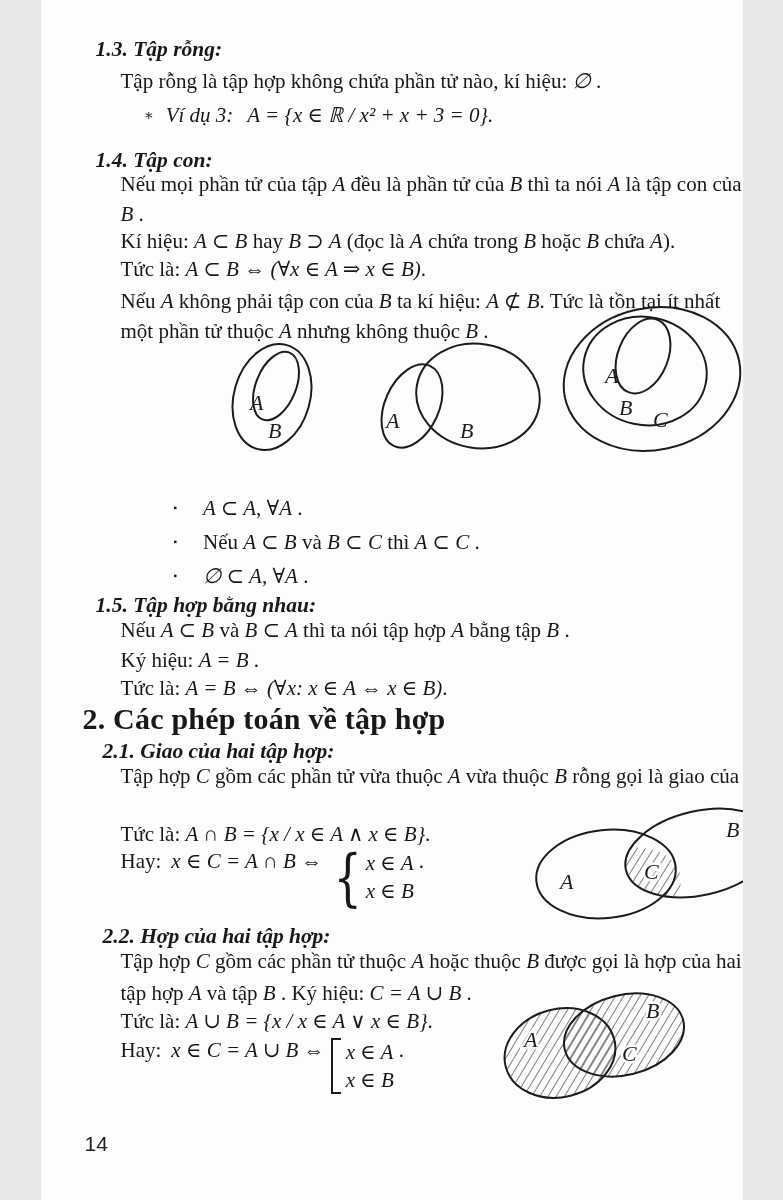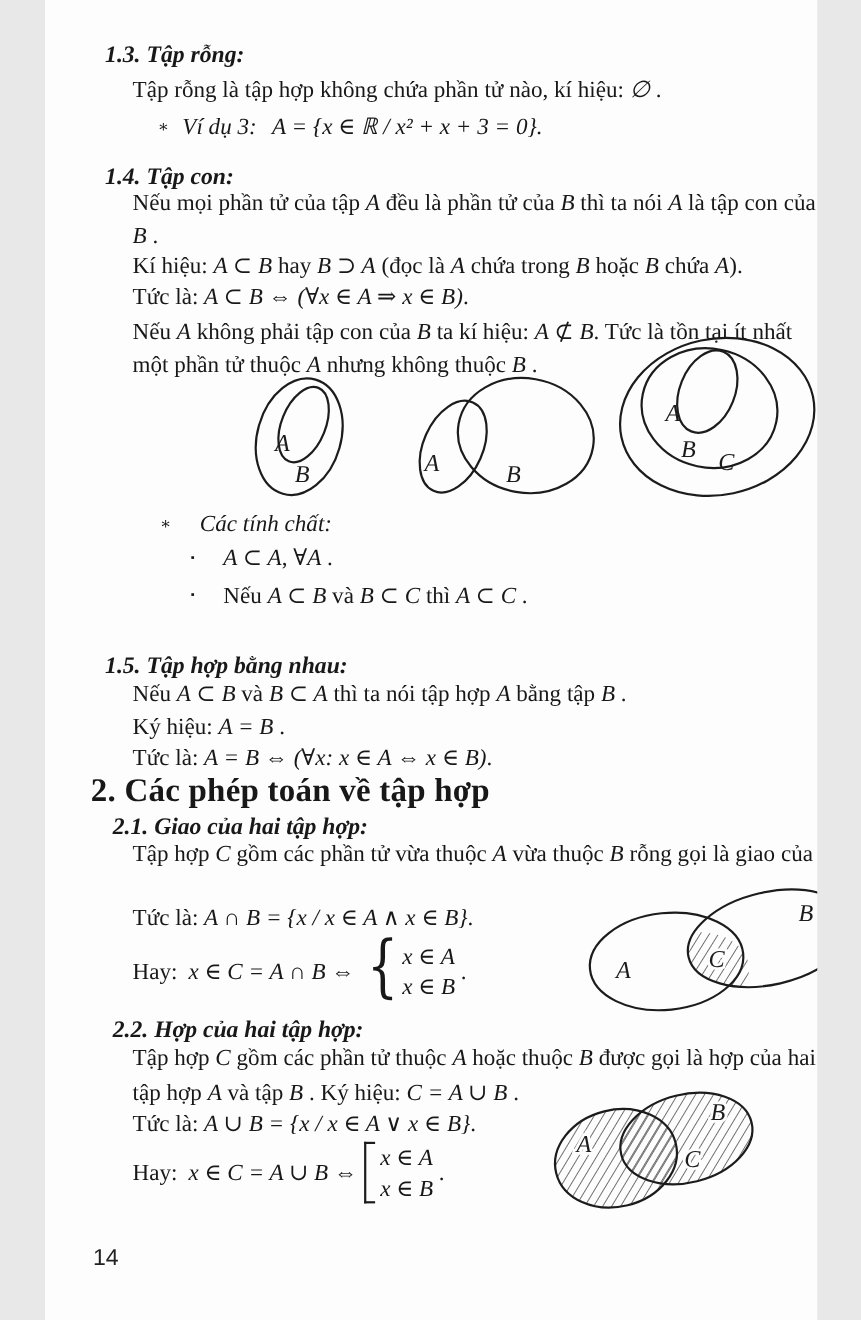--- a/index.html
+++ b/index.html
@@ -17,21 +17,21 @@
   .star { font-size:15px; vertical-align:2px; display:inline-block; }
   .sq   { font-size:10px; vertical-align:4px; display:inline-block; }
   .gap12 { margin-left:12px; }
   .gap14 { margin-left:14px; }
   .gap26 { margin-left:26px; }
   svg.venn { position:absolute; overflow:visible; }
   .e  { fill:none; stroke:#1c1c1c; stroke-width:2; }
   .vl { font-style:italic; font-size:22px; fill:#1c1c1c;
         font-family:"Liberation Serif","DejaVu Serif",serif; }
   .vlh { paint-order:stroke; stroke:#fdfdfd; stroke-width:5px; }
-  .hay { position:absolute; display:flex; align-items:center; }
+  .hay { position:absolute; display:flex; }
   .hay-label { margin-right:10px; }
   .hay-formula { font-style:italic; margin-right:6px; }
   .brace { font-family:"DejaVu Serif",serif; font-size:62px; font-weight:400;
            display:inline-block; transform:scaleX(.72); line-height:58px;
            height:62px; margin:0 -2px 6px 0; }
   .sqbracket { display:inline-block; width:10px; height:56px; box-sizing:border-box;
            border-left:2.2px solid #1c1c1c; border-top:2.2px solid #1c1c1c;
            border-bottom:2.2px solid #1c1c1c; margin-right:5px; }
   .cases { display:inline-flex; flex-direction:column; font-style:italic;
            line-height:28px; }
@@ -74,28 +74,28 @@
 
   <svg class="venn" style="left:518px;top:303px" width="186" height="152" viewBox="0 0 186 152">
     <ellipse class="e" cx="93" cy="76" rx="89" ry="71" transform="rotate(-12 93 76)"></ellipse>
     <ellipse class="e" cx="86" cy="68" rx="62" ry="54" transform="rotate(12 86 68)"></ellipse>
     <ellipse class="e" cx="84" cy="53" rx="25" ry="39" transform="rotate(22 84 53)"></ellipse>
     <text class="vl" x="46" y="80">A</text>
     <text class="vl" x="60" y="112">B</text>
     <text class="vl" x="94" y="124">C</text>
   </svg>
 
-  <div class="line" style="left:105px;top:463px">
-    <span class="star">∗</span><span class="m gap26">Các tính chất:</span>
-  </div>
   <div class="line" style="left:133px;top:494px">
     <span class="sq">▪</span><span class="gap26"><span class="t"></span><span class="m">A ⊂ A</span><span class="t">, </span><span class="m">∀A</span><span class="t"> .</span></span>
   </div>
   <div class="line" style="left:133px;top:528px">
     <span class="sq">▪</span><span class="gap26"><span class="t">Nếu </span><span class="m">A ⊂ B</span><span class="t"> và </span><span class="m">B ⊂ C</span><span class="t"> thì </span><span class="m">A ⊂ C</span><span class="t"> .</span></span>
+  </div>
+  <div class="line" style="left:133px;top:562px">
+    <span class="sq">▪</span><span class="gap26"><span class="t"></span><span class="m">∅ ⊂ A</span><span class="t">, </span><span class="m">∀A</span><span class="t"> .</span></span>
   </div>
 
   <div class="line h" style="left:55px;top:592px">1.5. Tập hợp bằng nhau:</div>
   <div class="line" style="left:80px;top:617px"><span class="t">Nếu </span><span class="m">A ⊂ B</span><span class="t"> và </span><span class="m">B ⊂ A</span><span class="t"> thì ta nói tập hợp </span><span class="m">A</span><span class="t"> bằng tập </span><span class="m">B</span><span class="t"> .</span></div>
   <div class="line" style="left:80px;top:647px"><span class="t">Ký hiệu: </span><span class="m">A = B</span><span class="t"> .</span></div>
   <div class="line" style="left:80px;top:675px"><span class="t">Tức là: </span><span class="m">A = B ⇔ (∀x: x ∈ A ⇔ x ∈ B)</span><span class="t">.</span></div>
 
   <div class="line h2" style="left:42px;top:705px">2.  Các phép toán về tập hợp</div>
 
   <div class="line h" style="left:62px;top:738px">2.1. Giao của hai tập hợp:</div>

